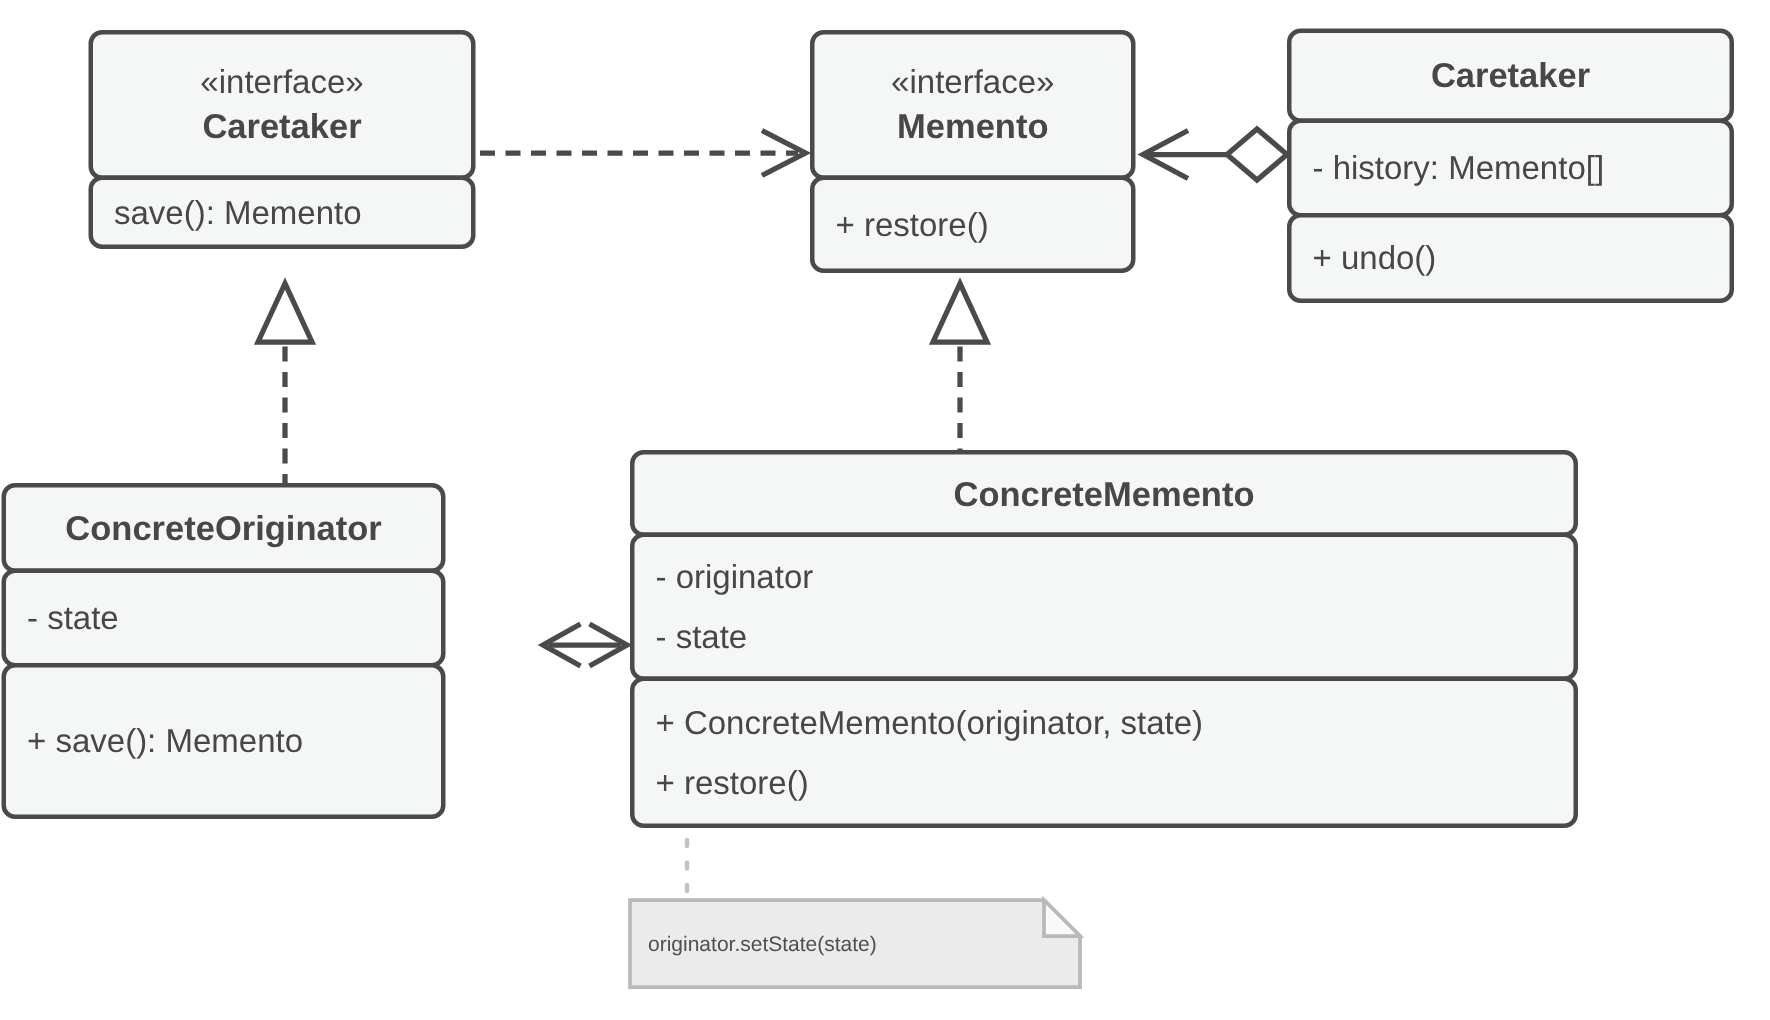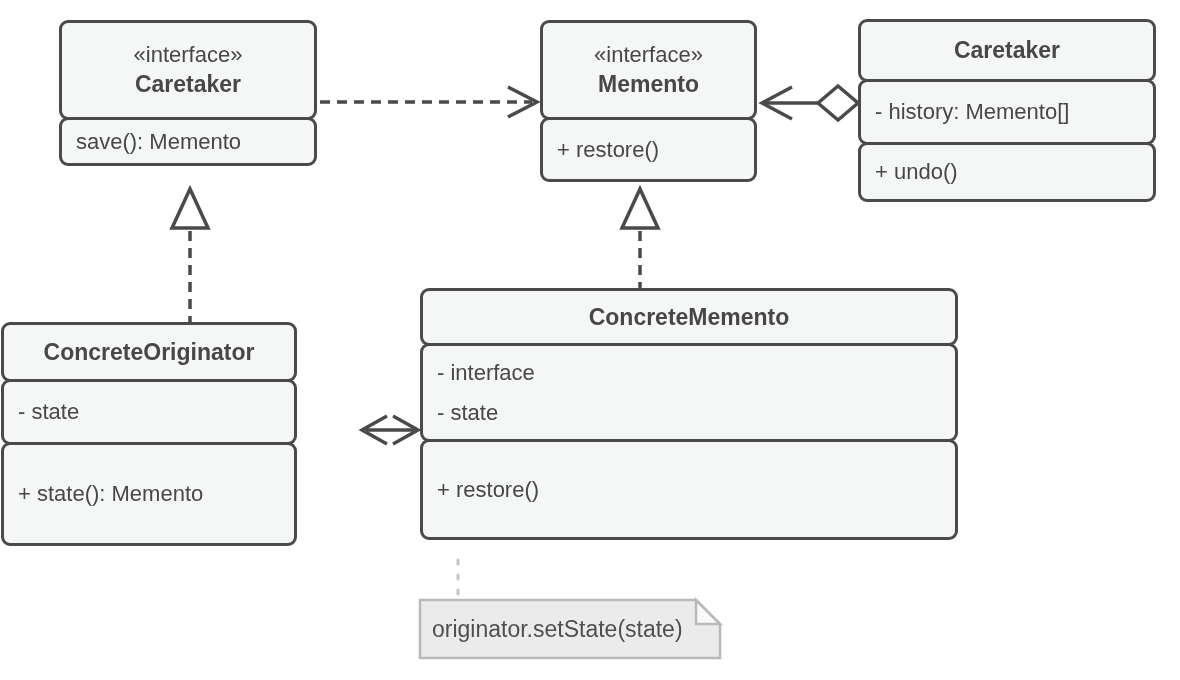--- a/index.html
+++ b/index.html
@@ -31,21 +31,21 @@
     position:relative;
   }
   .comp + .comp{margin-top:-3px;}
   .head{align-items:center;text-align:center;gap:7px;padding:0 8px;}
   .stereo{font-size:22px;line-height:1;}
   .cname{font-size:23px;font-weight:bold;line-height:1;}
   .line{font-size:22px;line-height:40px;white-space:nowrap;}
   .note-text{
     position:absolute;left:420px;top:600px;width:300px;height:58px;
     box-sizing:border-box;display:flex;align-items:center;
-    padding:16px 12px;font-size:23px;color:var(--note-text);
+    padding:16px 12px;font-size:14px;color:var(--note-text);
   }
 </style>
 </head>
 <body>
 
 <div class="canvas">
 
   <svg class="wires" width="1180" height="680" viewBox="0 0 1180 680">
      Memento --&gt;
     <g stroke="#4a4a4a" stroke-width="3.5" fill="none">
@@ -122,32 +122,33 @@
   </div>
 
   <div class="uml" style="left:1px;top:322px;width:296px">
     <div class="comp head" style="height:60px">
       <div class="cname">ConcreteOriginator</div>
     </div>
     <div class="comp" style="height:66px">
       <div class="line">- state</div>
     </div>
     <div class="comp" style="height:104px">
-      <div class="line">+ state(): Memento</div>
+      <div class="line">+ save(): Memento</div>
     </div>
   </div>
 
-  <div class="uml" style="left:420px;top:288px;width:538px">
+  <div class="uml" style="left:420px;top:300px;width:632px">
     <div class="comp head" style="height:58px">
       <div class="cname">ConcreteMemento</div>
     </div>
     <div class="comp" style="height:99px">
-      <div class="line">- interface</div>
+      <div class="line">- originator</div>
       <div class="line">- state</div>
     </div>
     <div class="comp" style="height:101px">
+      <div class="line">+ ConcreteMemento(originator, state)</div>
       <div class="line">+ restore()</div>
     </div>
   </div>
 
   <div class="note-text">originator.setState(state)</div>
 
 </div>
 
 </body></html>

